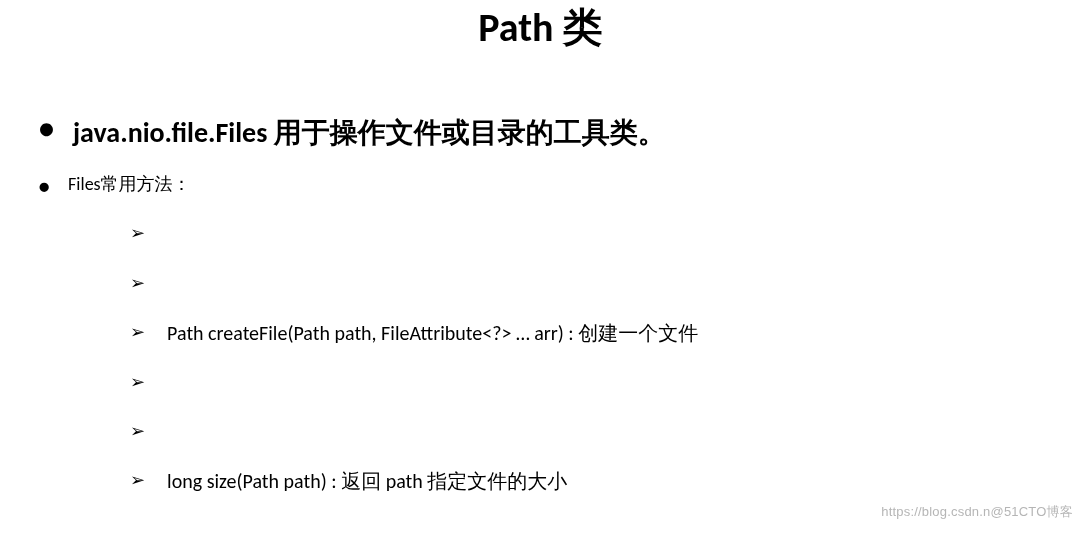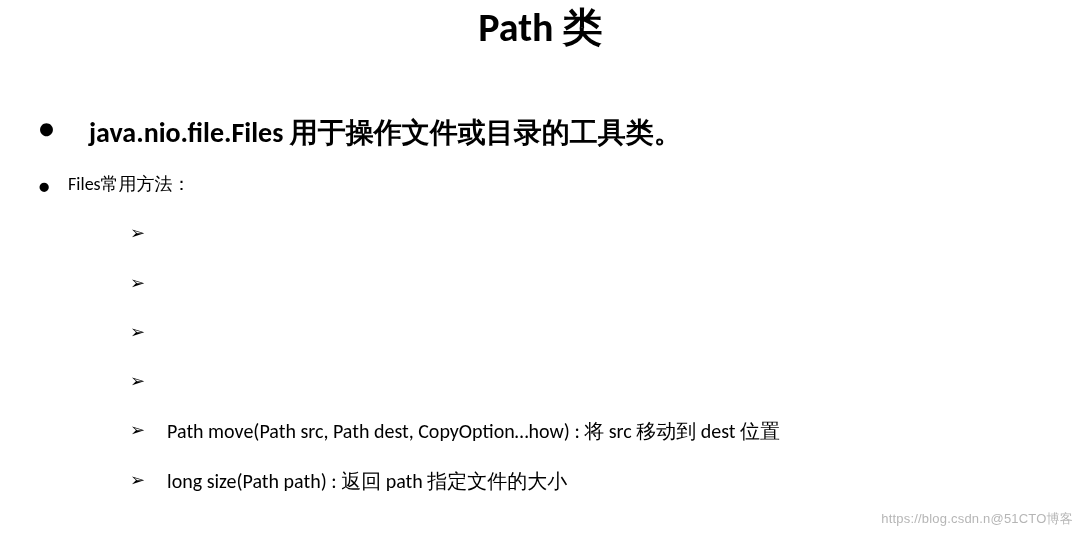--- a/index.html
+++ b/index.html
@@ -38,21 +38,20 @@
       line-height: 1.3;
       margin-right: 18px;
     }
     .first-line {
       font-size: 28px;
       font-weight: bold;
       line-height: 1.3;
     }
     .clsname {
       font-family: Calibri, Arial, sans-serif;
-      margin-left: 16px;
     }
     .second-line {
       font-size: 18px;
       line-height: 1.3;
     }
     .sublist {
       padding-left: 92px;
       margin-top: 10px;
     }
     .sub-row {
@@ -65,21 +64,21 @@
     .arrow {
       font-family: Arial, sans-serif;
       margin-right: 22px;
       flex-shrink: 0;
       font-size: 18px;
       line-height: 1.4;
     }
     .watermark {
       position: absolute;
       right: 8px;
-      bottom: 10px;
+      bottom: 17px;
       font-size: 13px;
       color: rgba(120,120,120,0.55);
       font-family: Arial, sans-serif;
       letter-spacing: 0.2px;
     }
   </style>
 </head>
 <body>
 
 <div class="title">Path 类</div>
@@ -100,27 +99,27 @@
 
   <div class="sublist">
     <div class="sub-row">
       <span class="arrow">➢</span>
     </div>
     <div class="sub-row">
       <span class="arrow">➢</span>
     </div>
     <div class="sub-row">
       <span class="arrow">➢</span>
+      <span>Path createFile(Path path, FileAttribute&lt;?&gt; … arr) : 创建一个文件</span>
     </div>
     <div class="sub-row">
       <span class="arrow">➢</span>
     </div>
     <div class="sub-row">
       <span class="arrow">➢</span>
-      <span>Path move(Path src, Path dest, CopyOption…how) : 将 src 移动到 dest 位置</span>
     </div>
     <div class="sub-row">
       <span class="arrow">➢</span>
       <span>long size(Path path) : 返回 path 指定文件的大小</span>
     </div>
   </div>
 
 </div>
 
 <div class="watermark">https://blog.csdn.n@51CTO博客</div>

